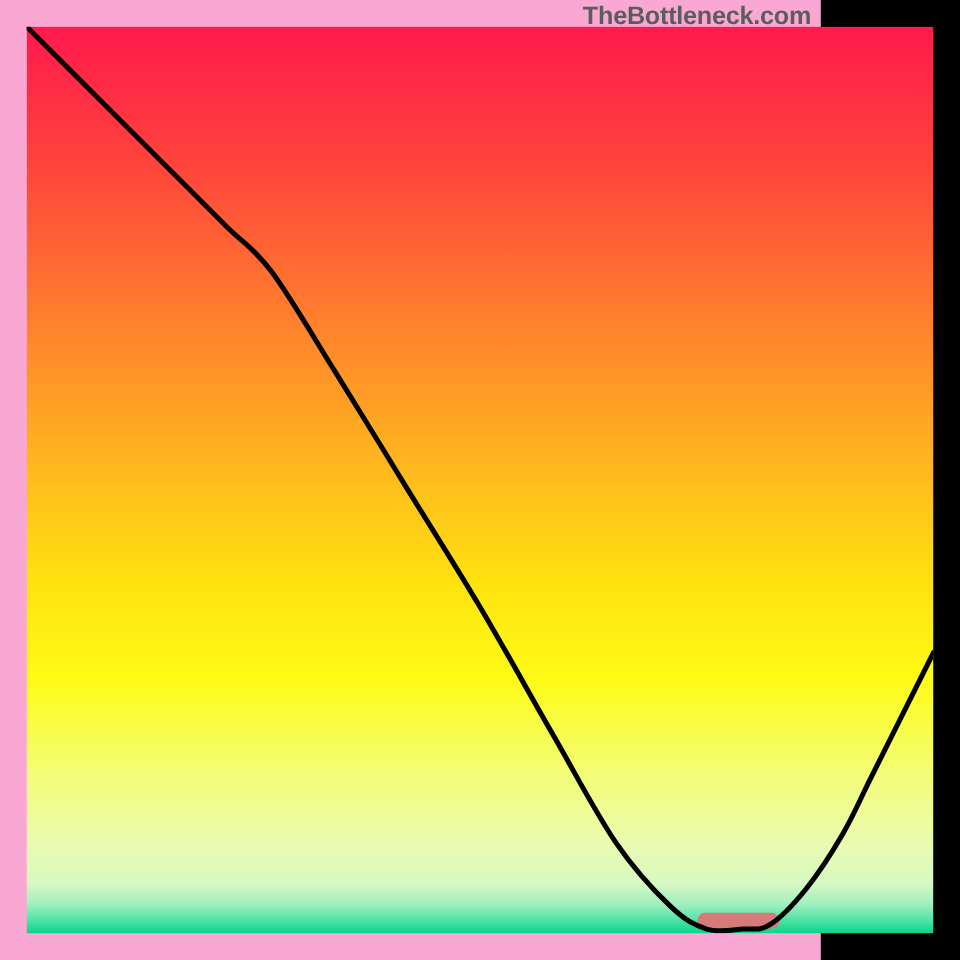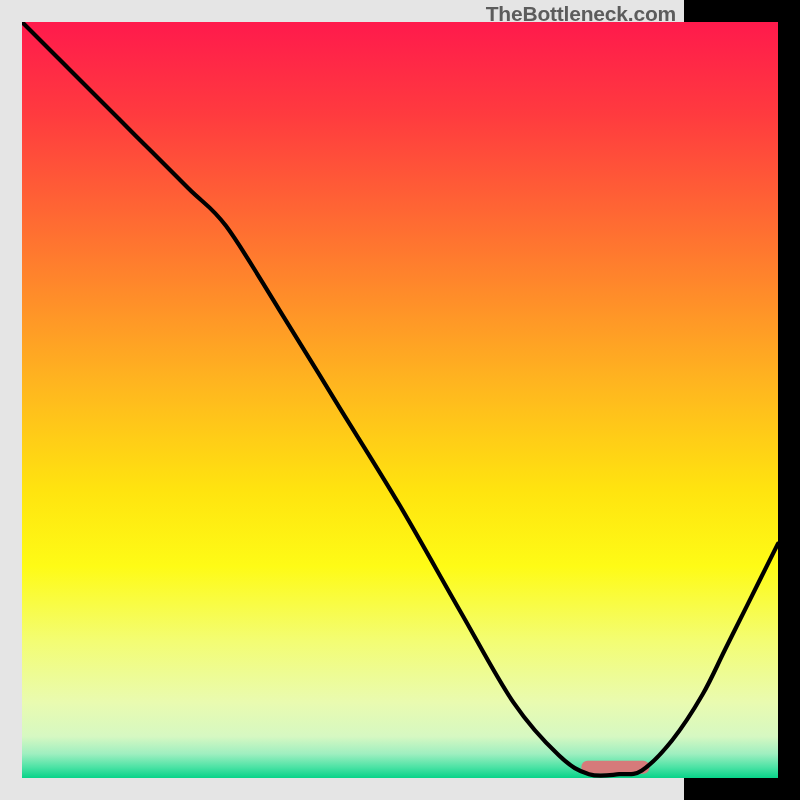--- a/index.html
+++ b/index.html
@@ -9,21 +9,21 @@
     height: 800px;
     background: #000000;
     overflow: hidden;
   }
   .frame {
     position: absolute;
     left: 0;
     top: 0;
     width: 684px;
     height: 800px;
-    background: #e5e5e5;
+    background: #f9a8d4;
   }
   .plot-area {
     position: absolute;
     left: 22px;
     top: 22px;
     width: 756px;
     height: 756px;
     overflow: hidden;
   }
   .gradient-bg {

